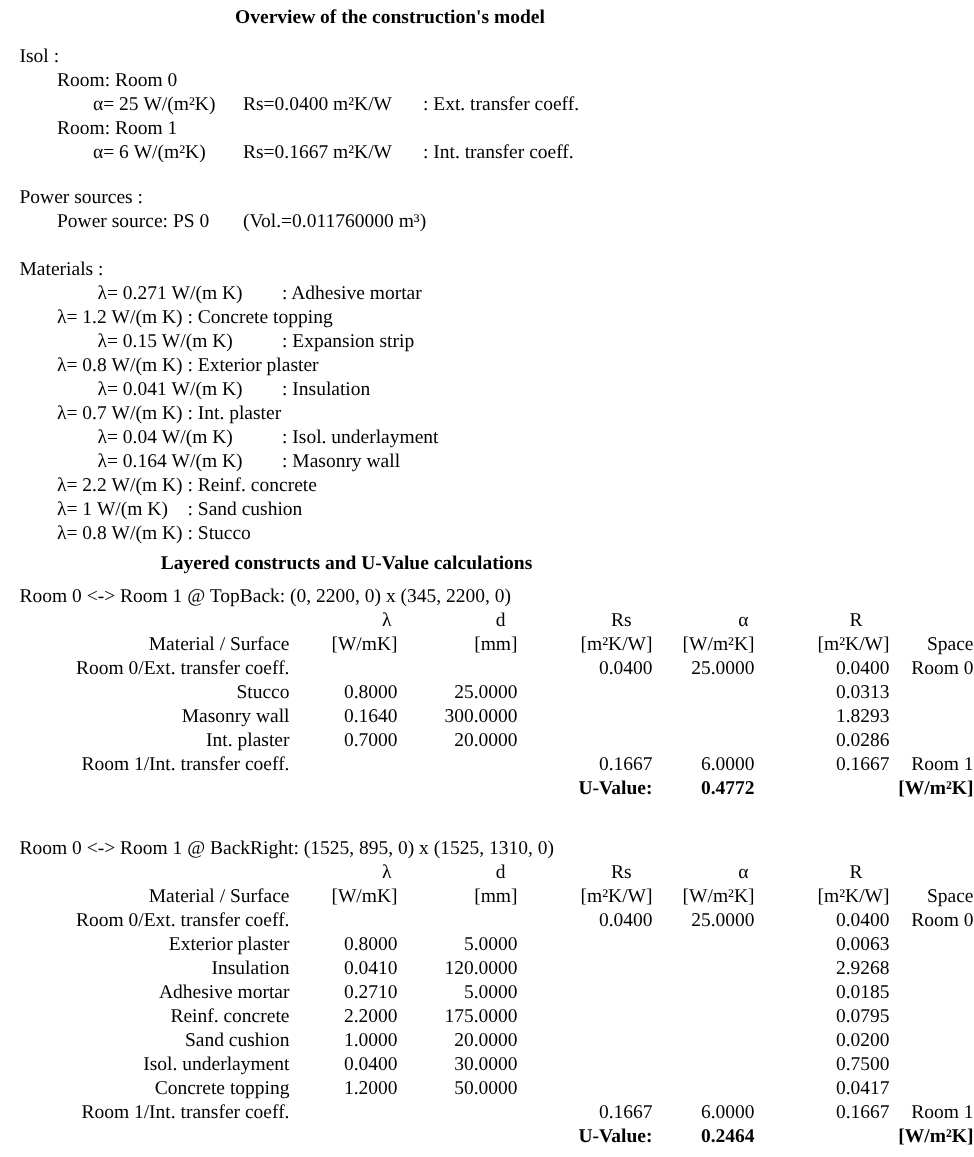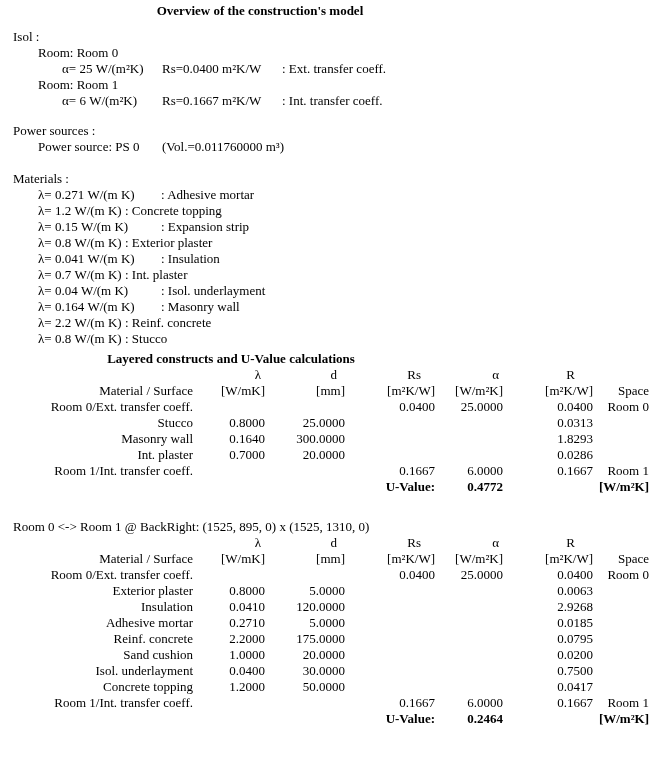--- a/index.html
+++ b/index.html
@@ -14,21 +14,21 @@
   .mt-rooms { margin-top:10px; }
   .mt-power { margin-top:14px; }
   .mt-mats  { margin-top:16px; }
   .l1 { margin-left:38px; }
   .l2 { margin-left:62px; white-space:nowrap; }
   .ca { display:inline-block; width:100px; }
   .cb { display:inline-block; width:120px; }
   .pwr-name { display:inline-block; width:124px; }
   .mat-line { margin-left:38px; white-space:nowrap; }
   .lam { display:inline-block; }
-  .lam-long  { width:123px; }
+  .lam-long  { width:123px;margin-left:27px; }
   .lam-short { width:87px; }
   .ctab-title { margin-left:13px; margin-top:6px; }
   .ctab-title.second { margin-top:24px; }
   table.ctab { border-collapse:collapse; table-layout:fixed; margin-left:13px; width:636px; }
   table.ctab td { padding:0; height:16px; line-height:16px; white-space:nowrap;
                   text-align:right; vertical-align:bottom; font-size:13px; }
   td.c-mat   { text-align:left; }
   td.c-space { text-align:left; padding-left:5px; }
   tr.sym-row td:nth-child(2) { padding-right:4px; }
   tr.sym-row td:nth-child(3) { padding-right:8px; }
@@ -64,25 +64,27 @@
     <div class="sec-h mt-mats">Materials :</div>
     <div class="mat-line"><span class="lam lam-long">λ= 0.271 W/(m K)</span><span>: Adhesive mortar</span></div>
     <div class="mat-line"><span class="lam lam-short">λ= 1.2 W/(m K)</span><span>: Concrete topping</span></div>
     <div class="mat-line"><span class="lam lam-long">λ= 0.15 W/(m K)</span><span>: Expansion strip</span></div>
     <div class="mat-line"><span class="lam lam-short">λ= 0.8 W/(m K)</span><span>: Exterior plaster</span></div>
     <div class="mat-line"><span class="lam lam-long">λ= 0.041 W/(m K)</span><span>: Insulation</span></div>
     <div class="mat-line"><span class="lam lam-short">λ= 0.7 W/(m K)</span><span>: Int. plaster</span></div>
     <div class="mat-line"><span class="lam lam-long">λ= 0.04 W/(m K)</span><span>: Isol. underlayment</span></div>
     <div class="mat-line"><span class="lam lam-long">λ= 0.164 W/(m K)</span><span>: Masonry wall</span></div>
     <div class="mat-line"><span class="lam lam-short">λ= 2.2 W/(m K)</span><span>: Reinf. concrete</span></div>
+    <div class="mat-line"><span class="lam lam-short">λ= 1 W/(m K)</span><span>: Sand cushion</span></div>
     <div class="mat-line"><span class="lam lam-short">λ= 0.8 W/(m K)</span><span>: Stucco</span></div>
   </div>
 
   <div class="h2">Layered constructs and U-Value calculations</div>
 
+  <div class="ctab-title">Room 0 &lt;-&gt; Room 1 @ TopBack: (0, 2200, 0) x (345, 2200, 0)</div>
   <table class="ctab">
     <colgroup>
         <col style="width:180px">
         <col style="width:72px">
         <col style="width:80px">
         <col style="width:90px">
         <col style="width:68px">
         <col style="width:90px">
         <col style="width:56px">
       </colgroup>

